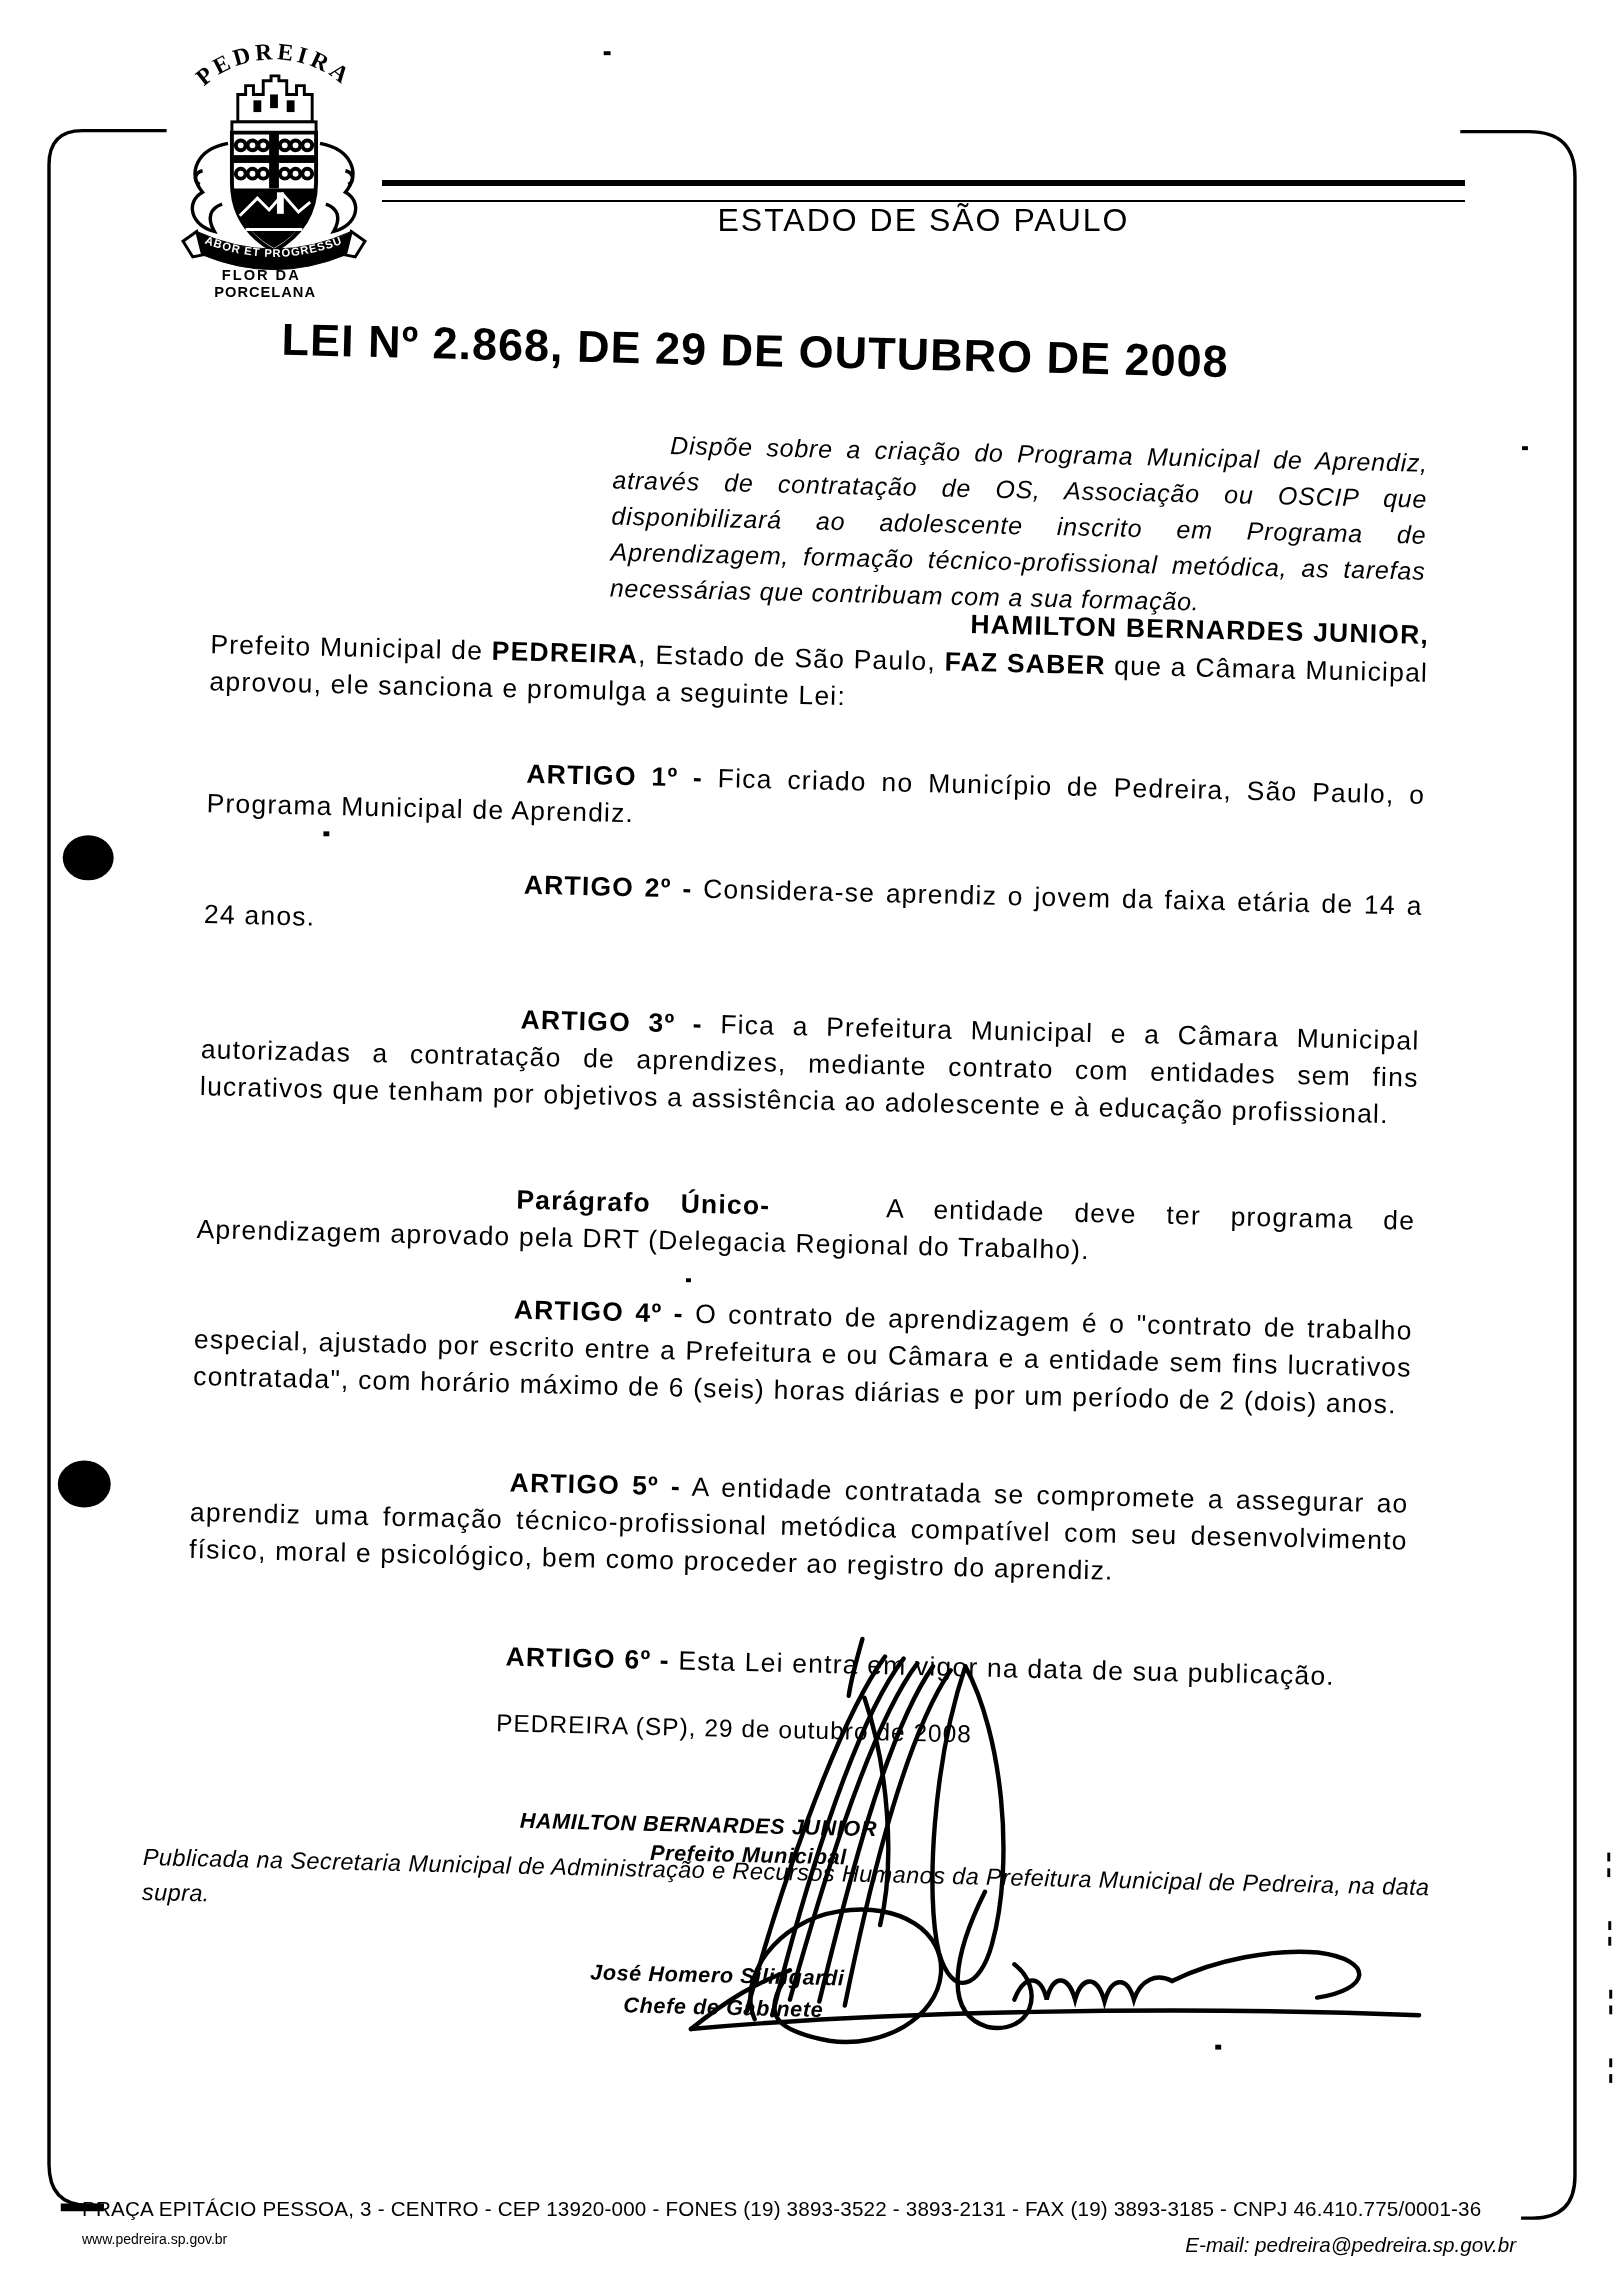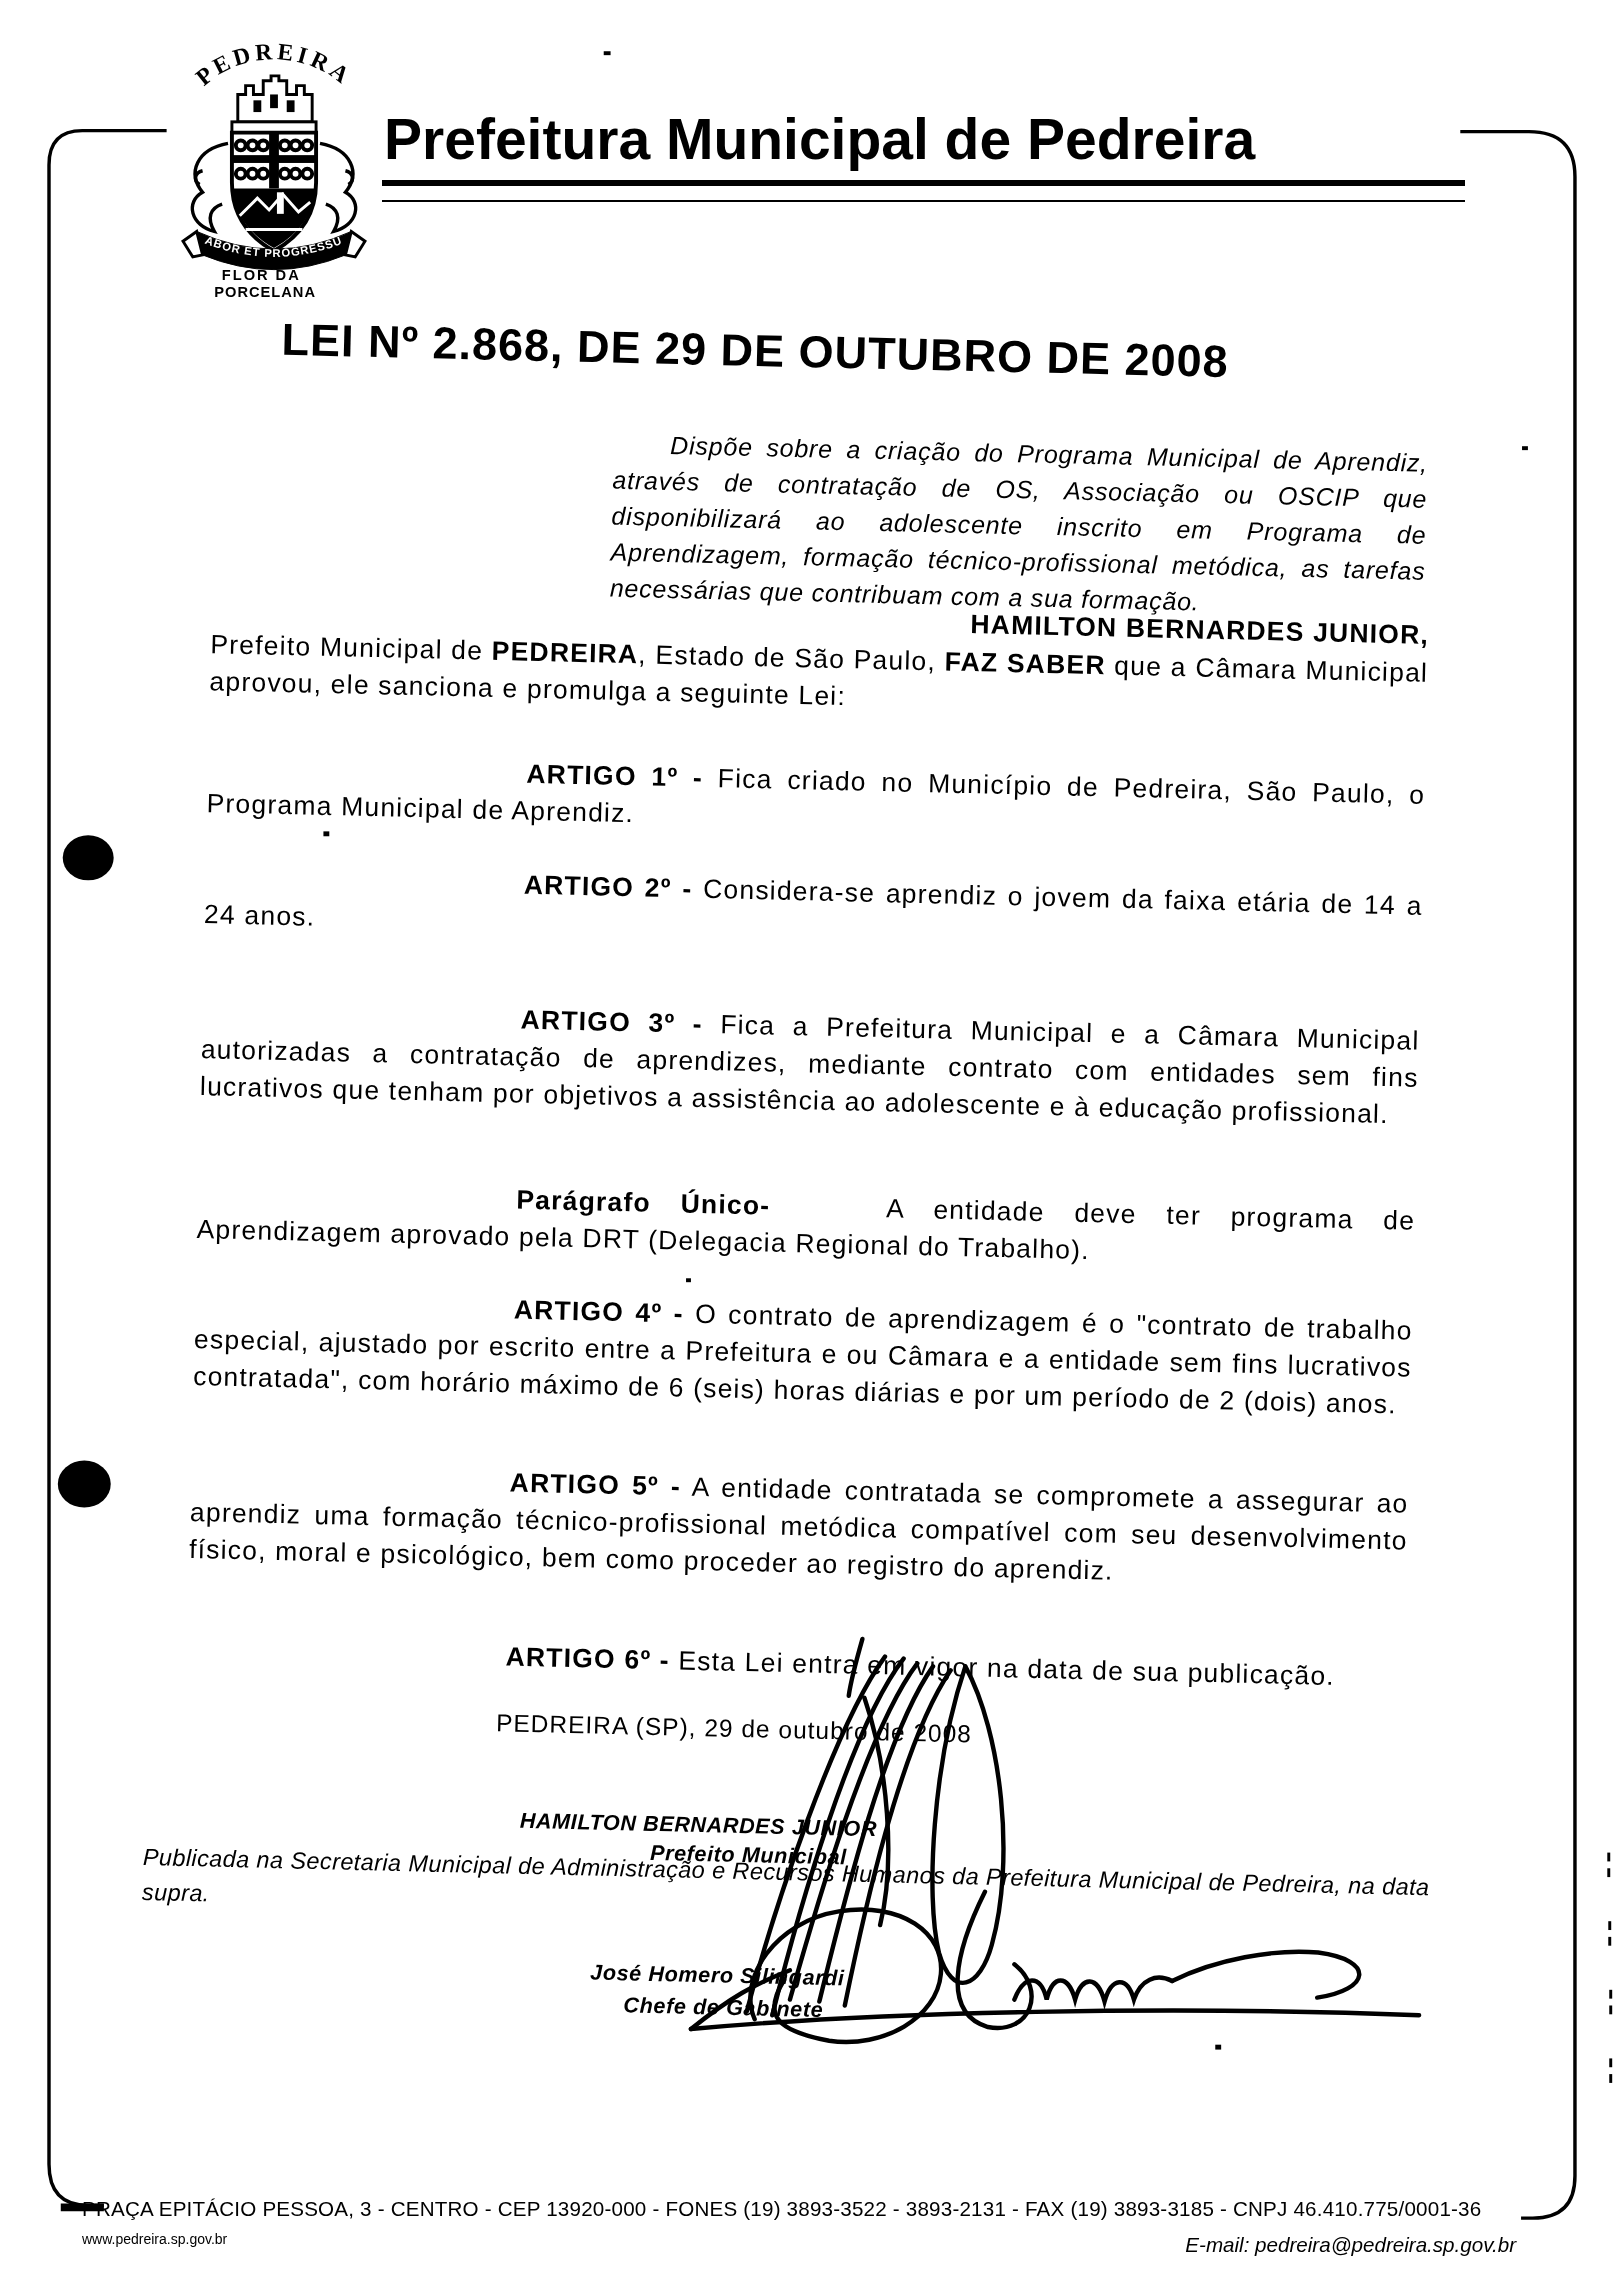--- a/index.html
+++ b/index.html
@@ -146,22 +146,22 @@
       <path d="M34,212 l-14,10 10,16 10,-2 z" fill="#fff" stroke="#000" stroke-width="3"></path>
       <path d="M192,212 l14,10 -10,16 -10,-2 z" fill="#fff" stroke="#000" stroke-width="3"></path>
       <text font-size="11.5" font-weight="bold" letter-spacing="1" fill="#fff">
         <textPath href="#arcMotto" startOffset="50%" text-anchor="middle">LABOR ET PROGRESSUS</textPath>
       </text>
     </g>
     <text x="100" y="262" text-anchor="middle" font-size="15" font-weight="bold" letter-spacing="2">FLOR DA</text>
     <text x="104" y="279" text-anchor="middle" font-size="15" font-weight="bold" letter-spacing="1">PORCELANA</text>
   </svg>
 
-  <div class="abs org-name">Prefeitura Municipal de Pedreira</div>
   <div class="abs header-rule"></div>
+  <div class="abs state-name">ESTADO DE SÃO PAULO</div>
 
   <div class="skew">
 
     <div class="abs law-title">LEI Nº 2.868, DE 29 DE OUTUBRO DE 2008</div>
 
     <div class="abs summary">Dispõe sobre a criação do Programa Municipal de Aprendiz, através de contratação de OS, Associação ou OSCIP que disponibilizará ao adolescente inscrito em Programa de Aprendizagem, formação técnico-profissional metódica, as tarefas necessárias que contribuam com a sua formação.</div>
 
     <div class="abs body-text pre-name">HAMILTON BERNARDES JUNIOR,</div>
     <div class="abs body-text pre-body">
       <span>Prefeito Municipal de </span><span class="lead">PEDREIRA</span><span>, Estado de São Paulo, </span><span class="lead">FAZ SABER</span><span> que a Câmara Municipal aprovou, ele sanciona e promulga a seguinte Lei:</span>

